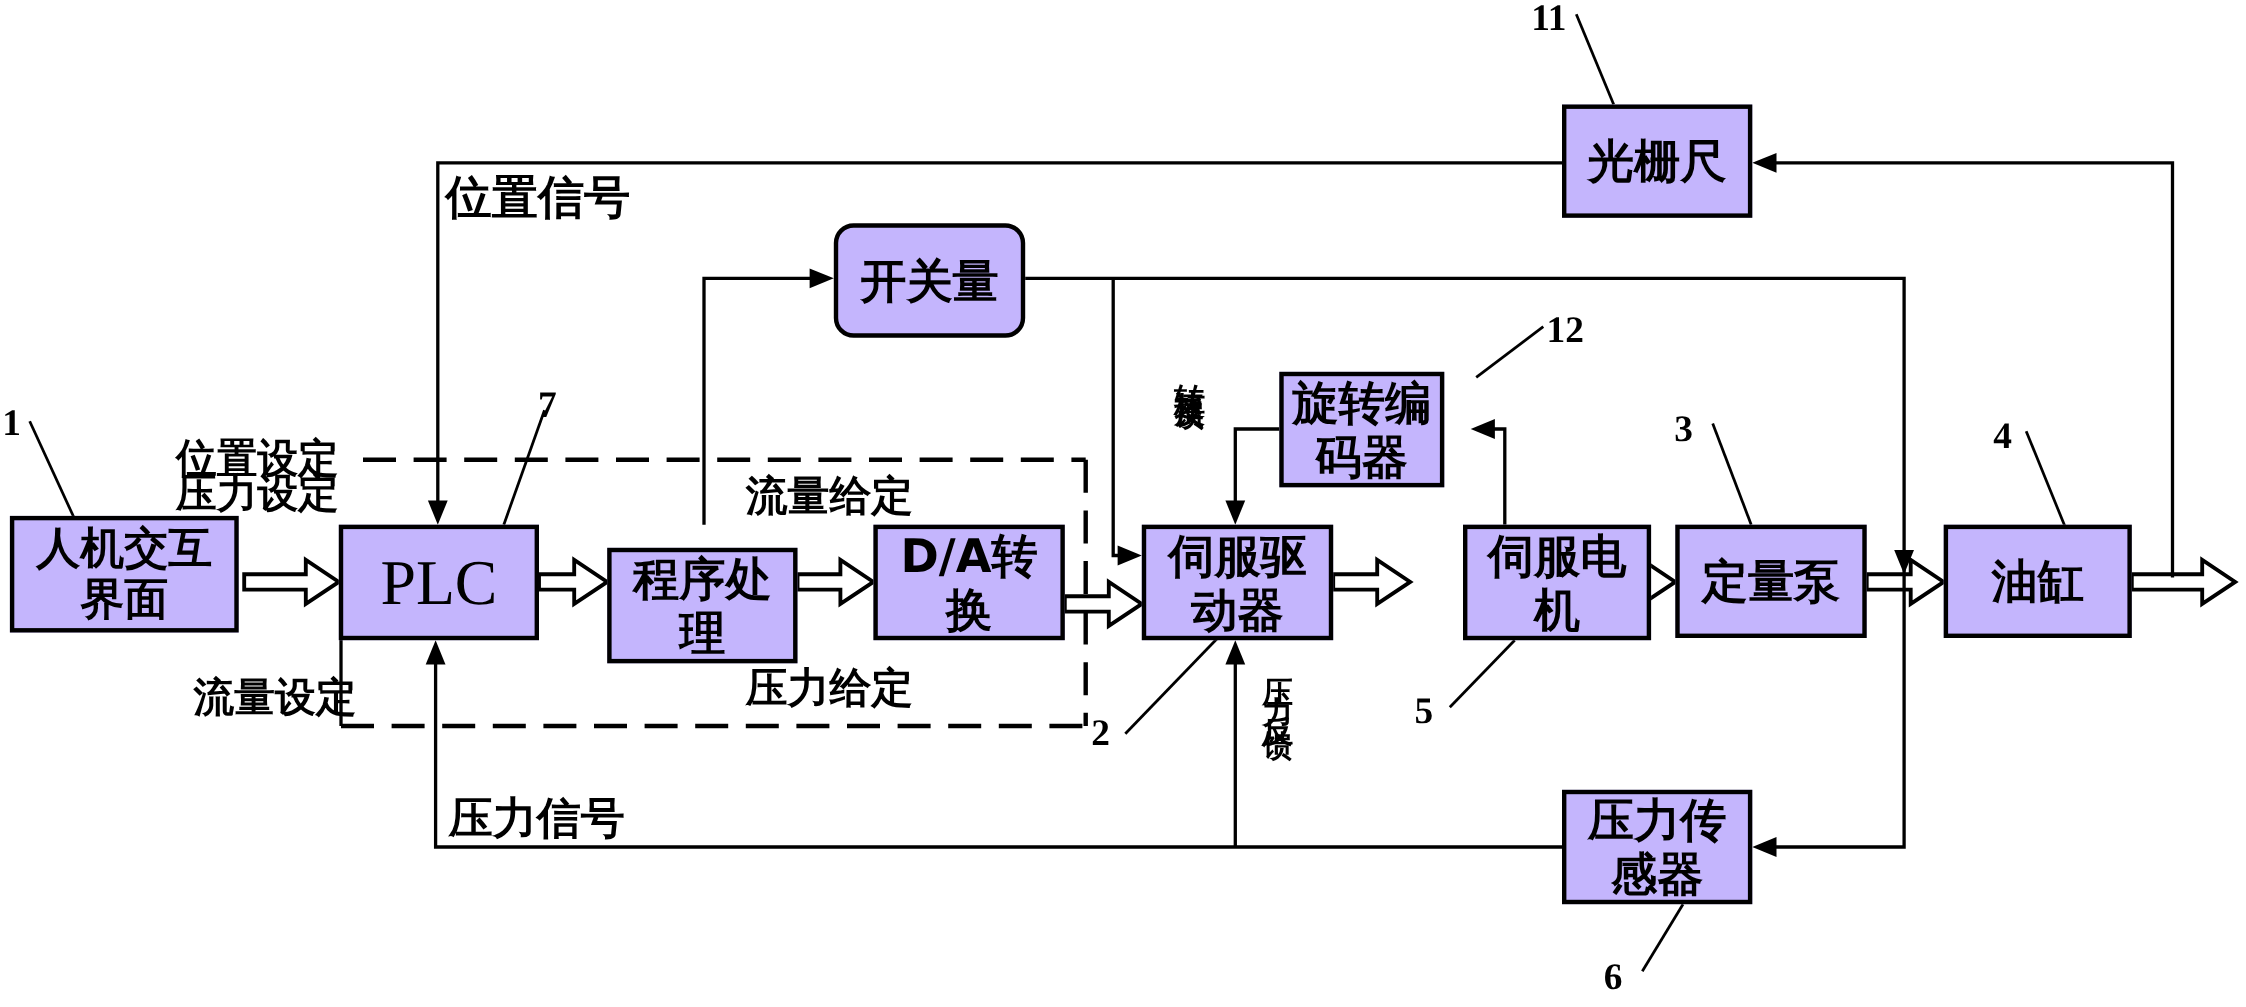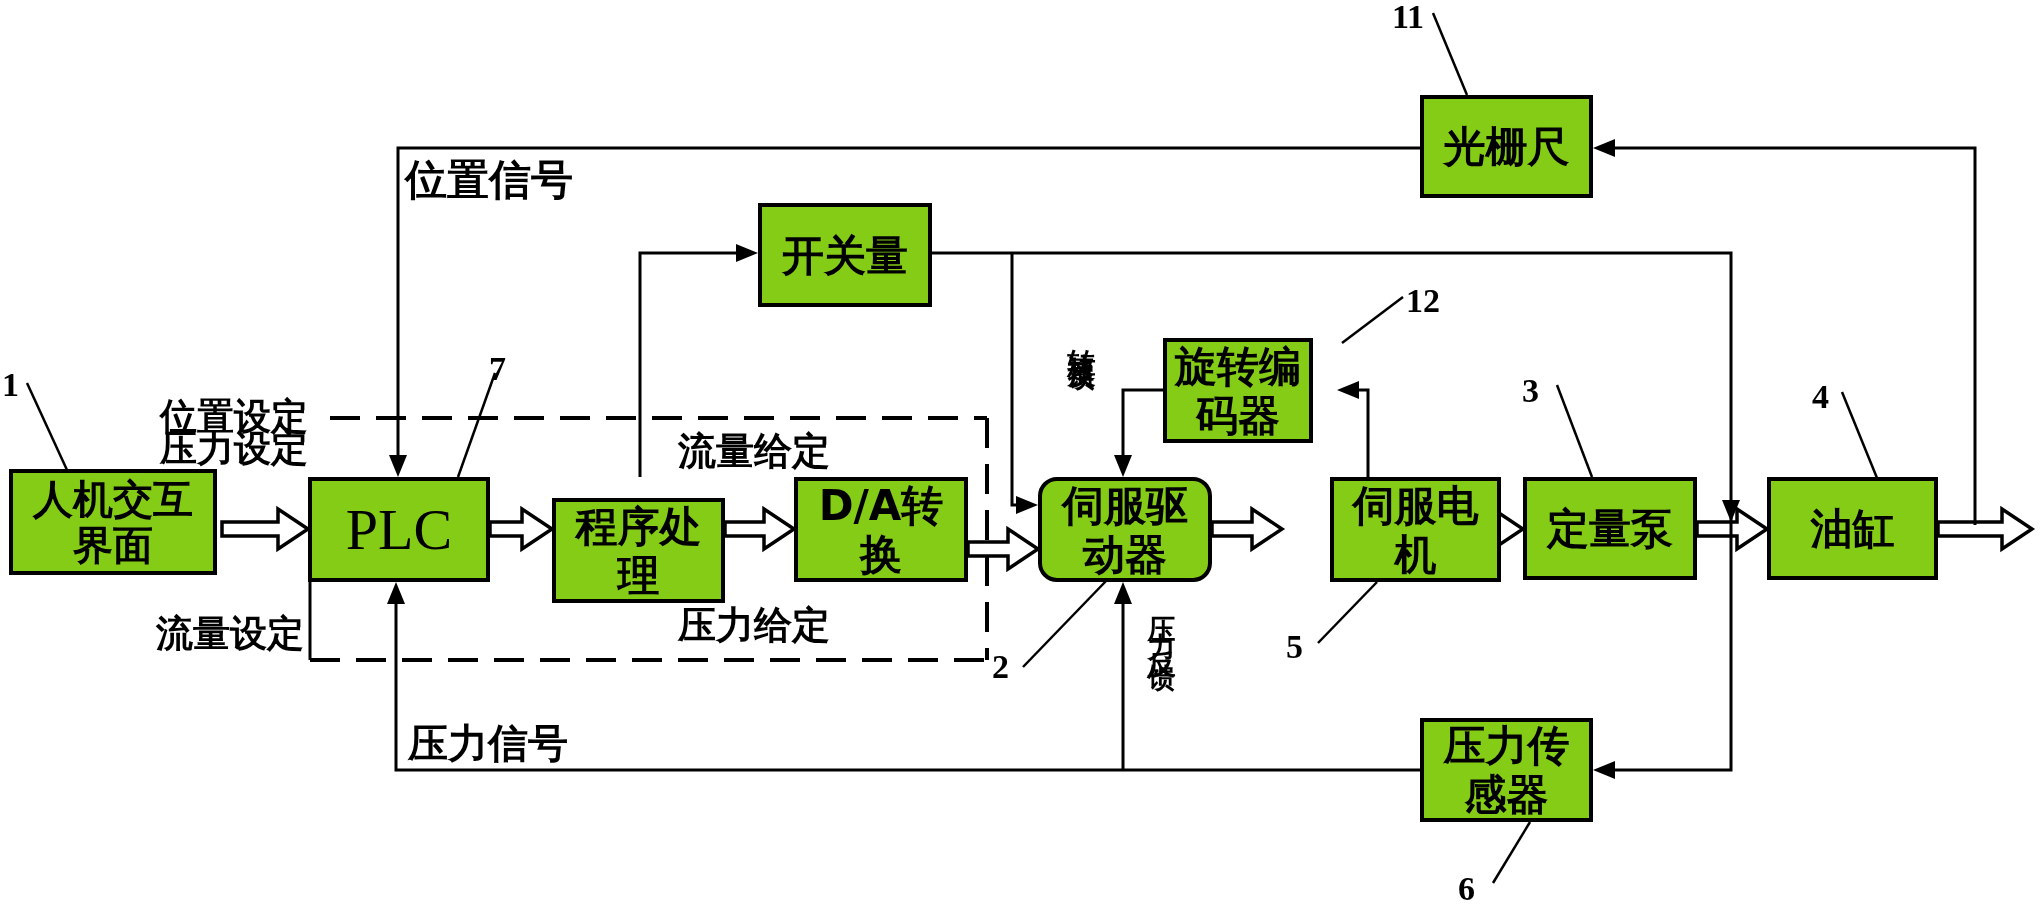--- a/index.html
+++ b/index.html
@@ -1,19 +1,19 @@
 <!DOCTYPE html>
 <html><head>
 <meta charset="utf-8">
 <style>
   html,body{margin:0;padding:0;background:#fff;}
   #stage{position:relative;width:2042px;height:915px;background:#fff;overflow:hidden;
          font-family:"DejaVu Sans",sans-serif;color:#000;}
   #wires{position:absolute;left:0;top:0;width:2042px;height:915px;}
-  .box{position:absolute;box-sizing:border-box;border:4px solid #000;background:#84cc16;
+  .box{position:absolute;box-sizing:border-box;border:4px solid #000;background:#c4b5fd;
        display:flex;flex-direction:column;align-items:center;justify-content:center;
        text-align:center;font-weight:600;font-size:42px;line-height:49px;}
   .box.serif{font-family:"Liberation Serif",serif;font-weight:400;font-size:58px;}
   .lbl{position:absolute;font-weight:600;white-space:nowrap;}
   .vlbl{position:absolute;writing-mode:vertical-rl;text-orientation:upright;
         font-weight:600;white-space:nowrap;}
   .ref{position:absolute;font-family:"Liberation Serif",serif;font-weight:700;
        font-size:34px;line-height:34px;}
 </style>
 </head>
@@ -91,21 +91,21 @@
   <div class="box" style="left:552px;top:498px;width:173px;height:105px;">
     <div>程序处</div>
     <div>理</div>
   </div>
 
   <div class="box" style="left:794px;top:477px;width:174px;height:105px;">
     <div>D/A转</div>
     <div>换</div>
   </div>
 
-  <div class="box" style="left:1038px;top:477px;width:174px;height:105px;border-radius:19px;">
+  <div class="box" style="left:1038px;top:477px;width:174px;height:105px;">
     <div>伺服驱</div>
     <div>动器</div>
   </div>
 
   <div class="box" style="left:1282px;top:477px;width:171px;height:105px;margin-left:48px;">
     <div>伺服电</div>
     <div>机</div>
   </div>
 
   <div class="box" style="left:1767px;top:477px;width:171px;height:103px;">
@@ -123,28 +123,28 @@
   <div class="box" style="left:1163px;top:338px;width:150px;height:105px;text-align:right;">
     <div>旋转编</div>
     <div>码器</div>
   </div>
 
   <div class="box" style="left:1420px;top:718px;width:173px;height:104px;">
     <div>压力传</div>
     <div>感器</div>
   </div>
 
-  <div class="box" style="left:758px;top:203px;width:174px;height:104px;">
+  <div class="box" style="left:758px;top:203px;width:174px;height:104px;border-radius:18px;">
     <div>开关量</div>
   </div>
 
   <div class="lbl" style="left:405px;top:152px;font-size:42px;">位置信号</div>
   <div class="lbl" style="left:160px;top:372px;font-size:37px;margin-top:20px;">位置设定</div>
   <div class="lbl" style="left:160px;top:424px;font-size:37px;">压力设定</div>
-  <div class="lbl" style="left:156px;top:609px;font-size:37px;">流量设定</div>
+  <div class="lbl" style="left:176px;top:609px;font-size:37px;">流量设定</div>
   <div class="lbl" style="left:678px;top:426px;font-size:38px;">流量给定</div>
   <div class="lbl" style="left:678px;top:600px;font-size:38px;">压力给定</div>
   <div class="lbl" style="left:408px;top:716px;font-size:40px;">压力信号</div>
   <div class="vlbl" style="left:1062px;top:326px;font-size:28px;letter-spacing:5px;">转速反馈</div>
   <div class="vlbl" style="left:1142px;top:594px;font-size:28px;letter-spacing:16px;">压力反馈</div>
 
   <div class="ref" style="left:2px;top:368px;">1</div>
   <div class="ref" style="left:489px;top:352px;">7</div>
   <div class="ref" style="left:1392px;top:0px;">11</div>
   <div class="ref" style="left:1406px;top:284px;">12</div>

